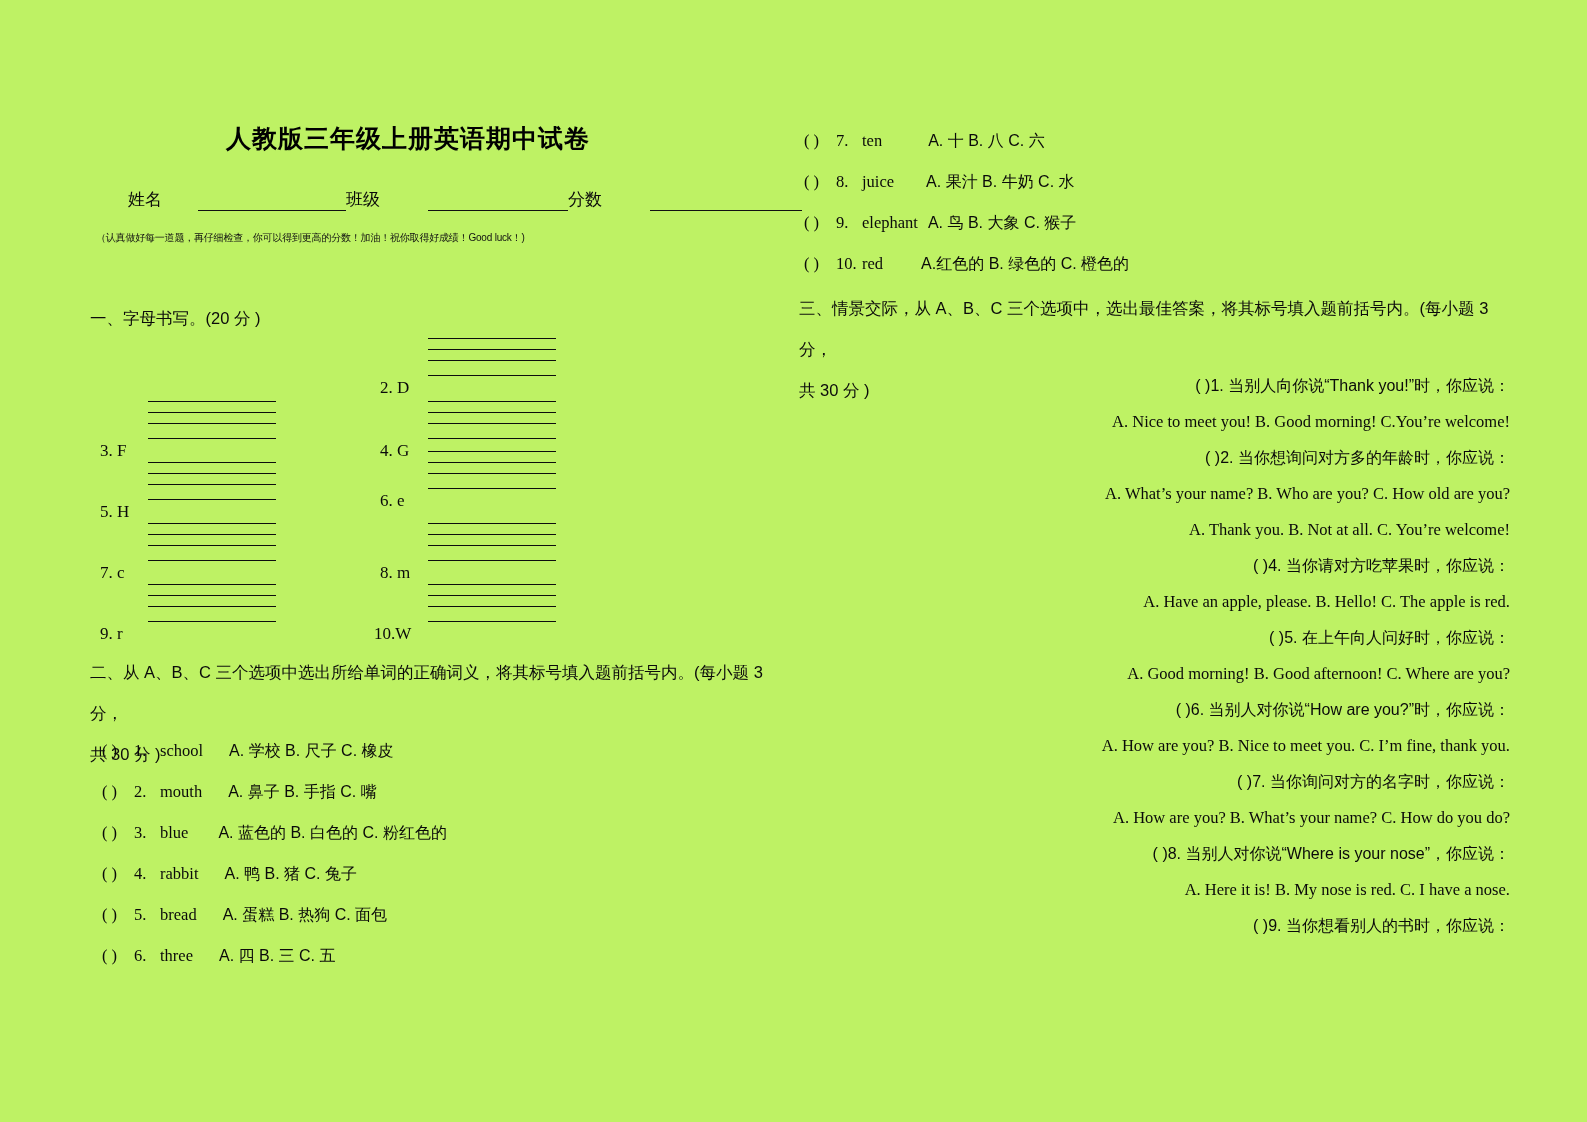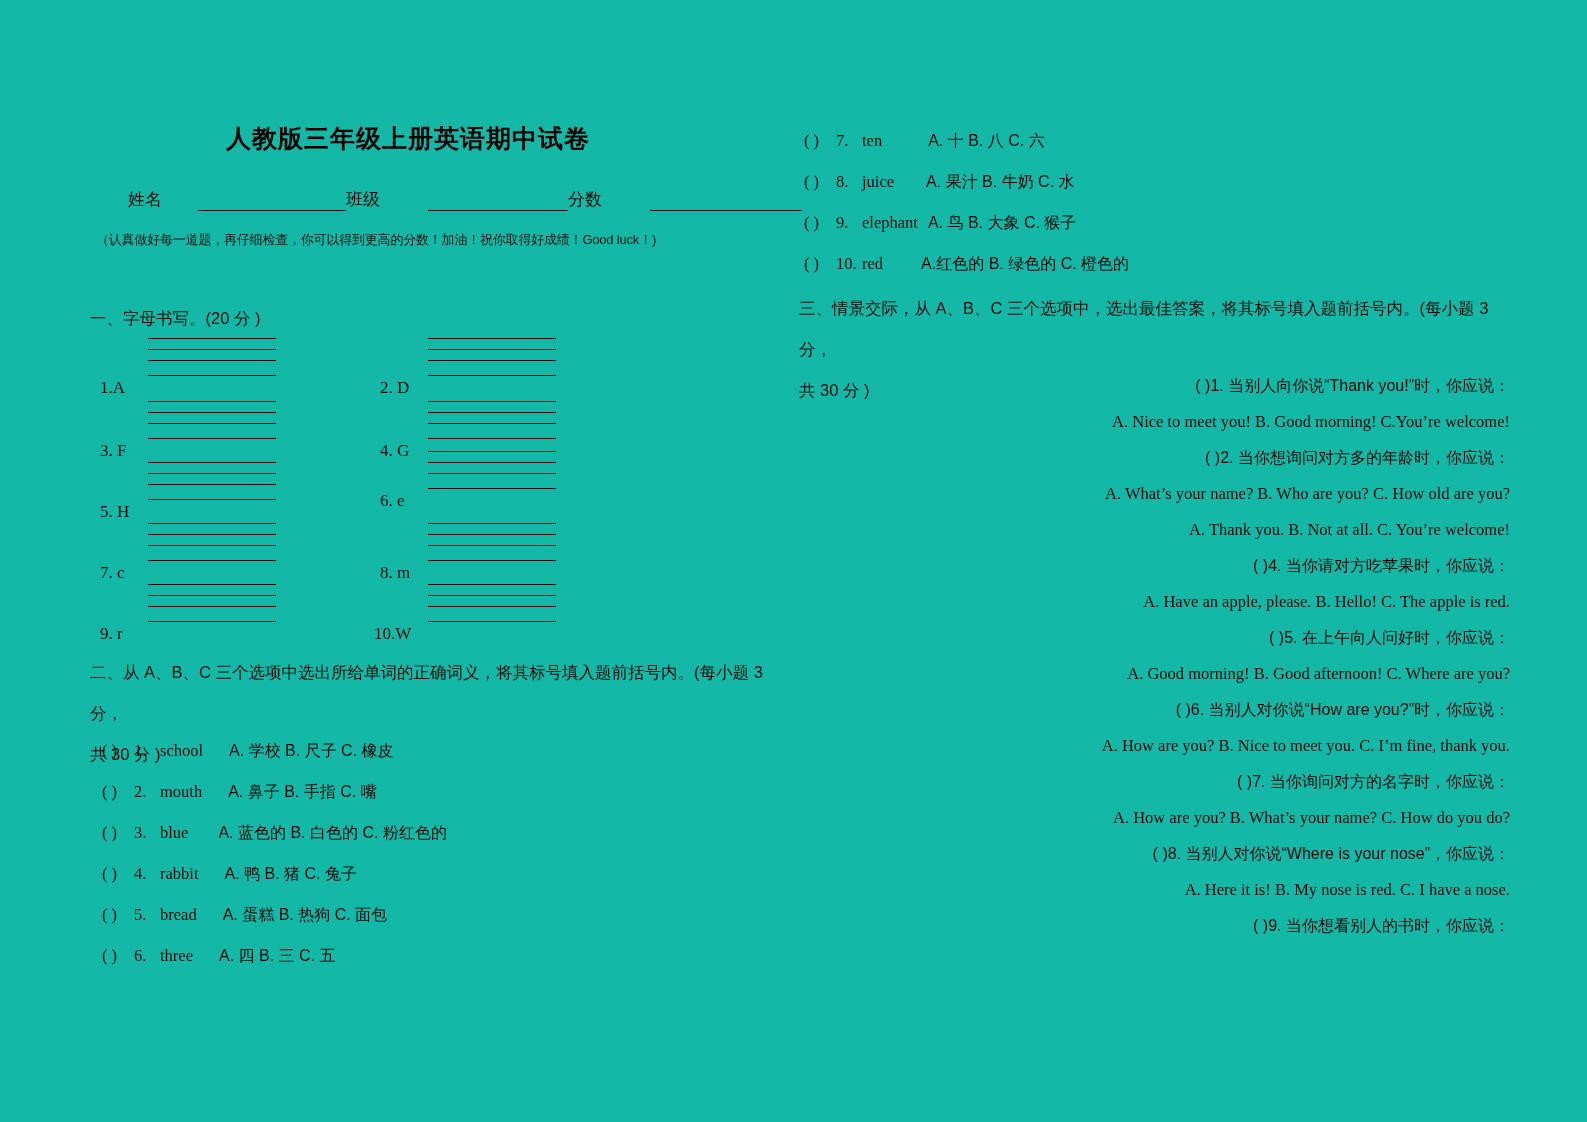--- a/index.html
+++ b/index.html
@@ -12,21 +12,21 @@
     height: 1122px;
     position: relative;
     font-family: "Liberation Serif", "DejaVu Serif", serif;
     color: #0a0a0a;
     overflow: hidden;
   }
 
   .page {
     position: absolute;
     inset: 0;
-    background: #14b8a6;
+    background: #bef264;
     text-decoration: underline;
   }
 
   
   .col-left {
     position: absolute;
     left: 88px;
     top: 0;
     width: 640px;
     height: 1122px;
@@ -80,21 +80,21 @@
   .gap-a { width: 28px; }
   .gap-b { width: 26px; }
 
   
   .note {
     position: absolute;
     left: 8px;
     top: 231px;
     width: 630px;
     font-family: "Liberation Sans", "DejaVu Sans", sans-serif;
-    font-size: 13px;
+    font-size: 10px;
     letter-spacing: -0.2px;
     white-space: nowrap;
     color: #111;
   }
 
   
   .sec-head {
     font-family: "Liberation Sans", "DejaVu Sans", sans-serif;
     font-size: 16.5px;
     line-height: 41px;
@@ -238,29 +238,20 @@
         <span class="ident-rule rule-score"></span>
       </div>
     </div>
 
     <div class="note">（认真做好每一道题，再仔细检查，你可以得到更高的分数！加油！祝你取得好成绩！Good luck！)</div>
 
     <div class="sec-head sec1-head">一、字母书写。(20 分 )</div>
 
     <div class="letters">
 
-      <div class="letter-cell" style="left:0px;  top:0px;">
-        <span class="letter-label">1.A</span>
-        <span class="ruled">
-            <i></i>
-            <i></i>
-            <i></i>
-            <i></i>
-          </span>
-      </div>
       <div class="letter-cell" style="left:280px;top:0px;">
         <span class="letter-label">2. D</span>
         <span class="ruled">
             <i></i>
             <i></i>
             <i></i>
             <i></i>
           </span>
       </div>
 

